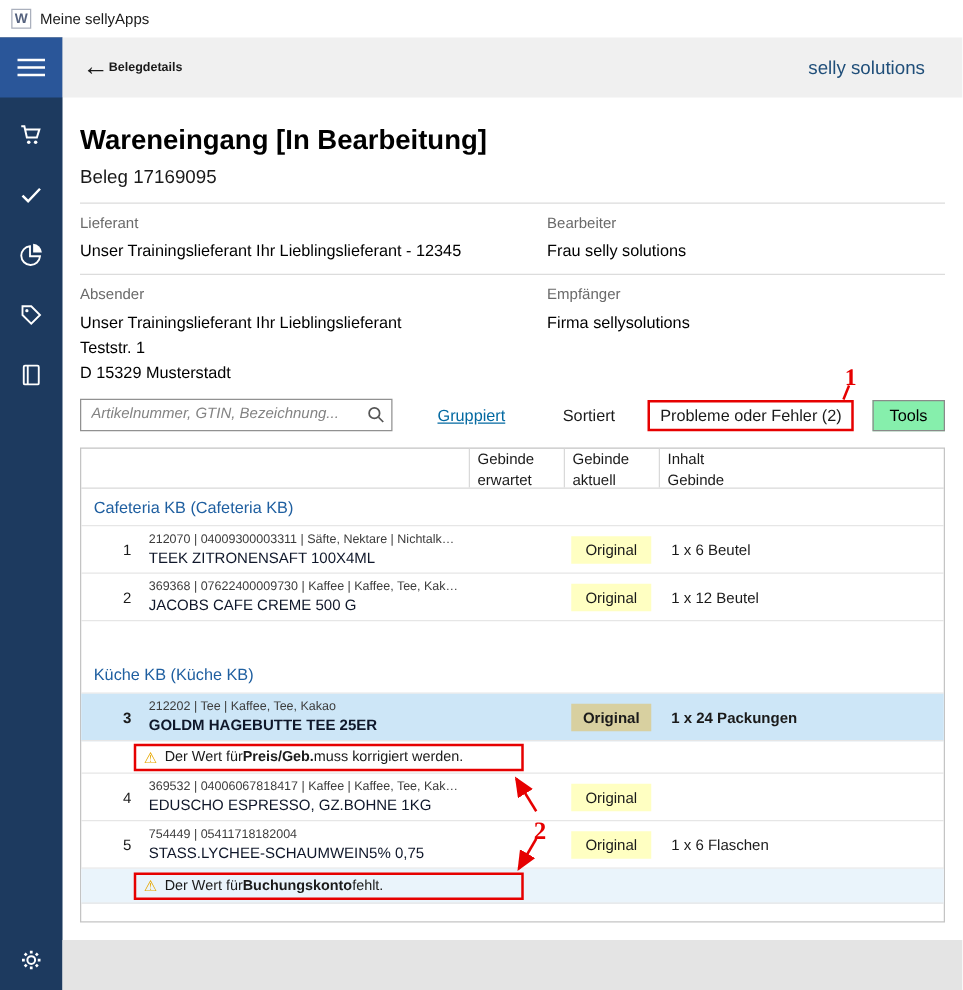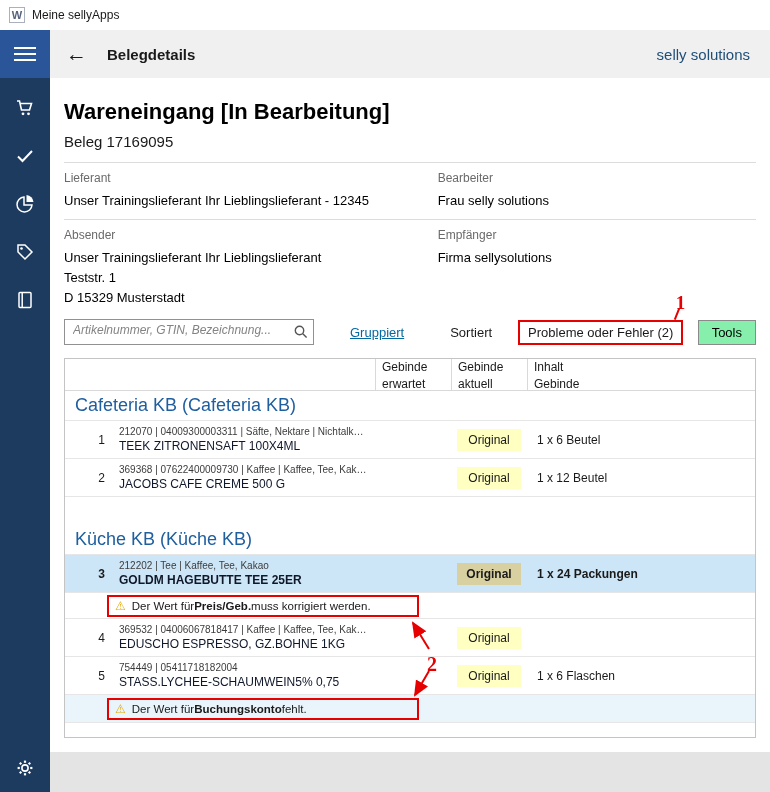--- a/index.html
+++ b/index.html
@@ -17,22 +17,22 @@
   .sidebar { width:50px; background:#1d3a5f; display:flex; flex-direction:column; }
   .hamburger { height:48px; background:#2a5699; display:flex; flex-direction:column; align-items:center; justify-content:center; gap:4px; cursor:pointer; }
   .hamburger span { width:22px; height:2px; background:#fff; display:block; }
   .side-icon { height:48px; display:flex; align-items:center; justify-content:center; cursor:pointer; }
   .side-icons { margin-top:6px; }
   .sidebar-bottom { margin-top:auto; }
   
   .content { flex:1; display:flex; flex-direction:column; min-width:0; }
   .content-header { height:48px; background:#f0f0f0; display:flex; align-items:center; }
   .back-arrow { font-size:21px; margin-left:16px; cursor:pointer; color:#1a1a1a; }
-  .header-title { font-weight:bold; font-size:15px; margin-left:20px; }
-  .brand { margin-left:auto; margin-right:20px; color:#1f4e79; font-size:15px; }
+  .header-title { font-weight:bold; font-size:10px; }
+  .brand { margin-left:auto; margin-right:30px; color:#1f4e79; font-size:15px; }
   .main { flex:1; padding:0 14px; overflow:hidden; }
   .footer { height:40px; background:#e4e4e4; }
   
   .page-title { font-size:22px; font-weight:700; line-height:28px; margin:20px 0 6px; color:#000; }
   .page-subtitle { font-size:15px; line-height:20px; margin-bottom:10px; }
   .divider { border:none; border-top:1px solid #dcdcdc; margin:8px 0; }
   
   .fields-grid { display:grid; grid-template-columns:54% 46%; }
   .field-label { font-size:12px; color:#6a6a6a; line-height:14px; margin-bottom:6px; }
   .field-value { font-size:13px; color:#000; line-height:20px; }
@@ -59,21 +59,21 @@
   .table-wrap { position:relative; border:1px solid #c4c4c4; font-size:12px; }
   .trow { display:flex; align-items:stretch; }
   .c-num { width:46px; display:flex; align-items:center; justify-content:flex-end; padding-right:6px; font-size:12px; }
   .c-art { width:264px; padding:4px 8px; display:flex; flex-direction:column; justify-content:center; overflow:hidden; }
   .c-erw { width:76px; }
   .c-akt { width:76px; display:flex; align-items:center; justify-content:center; }
   .c-inh { flex:1; display:flex; align-items:center; padding-left:10px; }
   .thead { height:32px; border-bottom:1px solid #d9d9d9; color:#1a1a1a; }
   .thead .hcell { font-size:12px; line-height:15px; padding:1px 6px; display:block; }
   .thead .c-erw, .thead .c-akt, .thead .c-inh { border-left:1px solid #d9d9d9; padding-left:0; display:block; }
-  .group-row { height:30px; display:flex; align-items:center; padding-left:10px; color:#1f5fa0; font-size:18px;
+  .group-row { height:30px; display:flex; align-items:center; padding-left:10px; color:#1f5fa0; font-size:13px;
     border-bottom:1px solid #e6e6e6; cursor:pointer; }
   .data-row { height:38px; border-bottom:1px solid #e6e6e6; cursor:pointer; }
   .info { font-size:10px; color:#3c3c3c; white-space:nowrap; overflow:hidden; text-overflow:ellipsis; }
   .name { font-size:12px; color:#0f172a; margin-top:2px; white-space:nowrap; overflow:hidden; }
   .badge { background:#ffffc2; width:64px; text-align:center; padding:4px 0; font-size:12px; cursor:pointer; }
   .data-row.sel { background:#cde6f7; }
   .data-row.sel .badge { background:#d8d0a0; font-weight:700; }
   .data-row.sel .name, .data-row.sel .c-inh, .data-row.sel .c-num { font-weight:700; }
   .warn-row { height:26px; display:flex; align-items:center; border-bottom:1px solid #e6e6e6; }
   .warn-row.alt { height:28px; background:#eaf4fb; }

